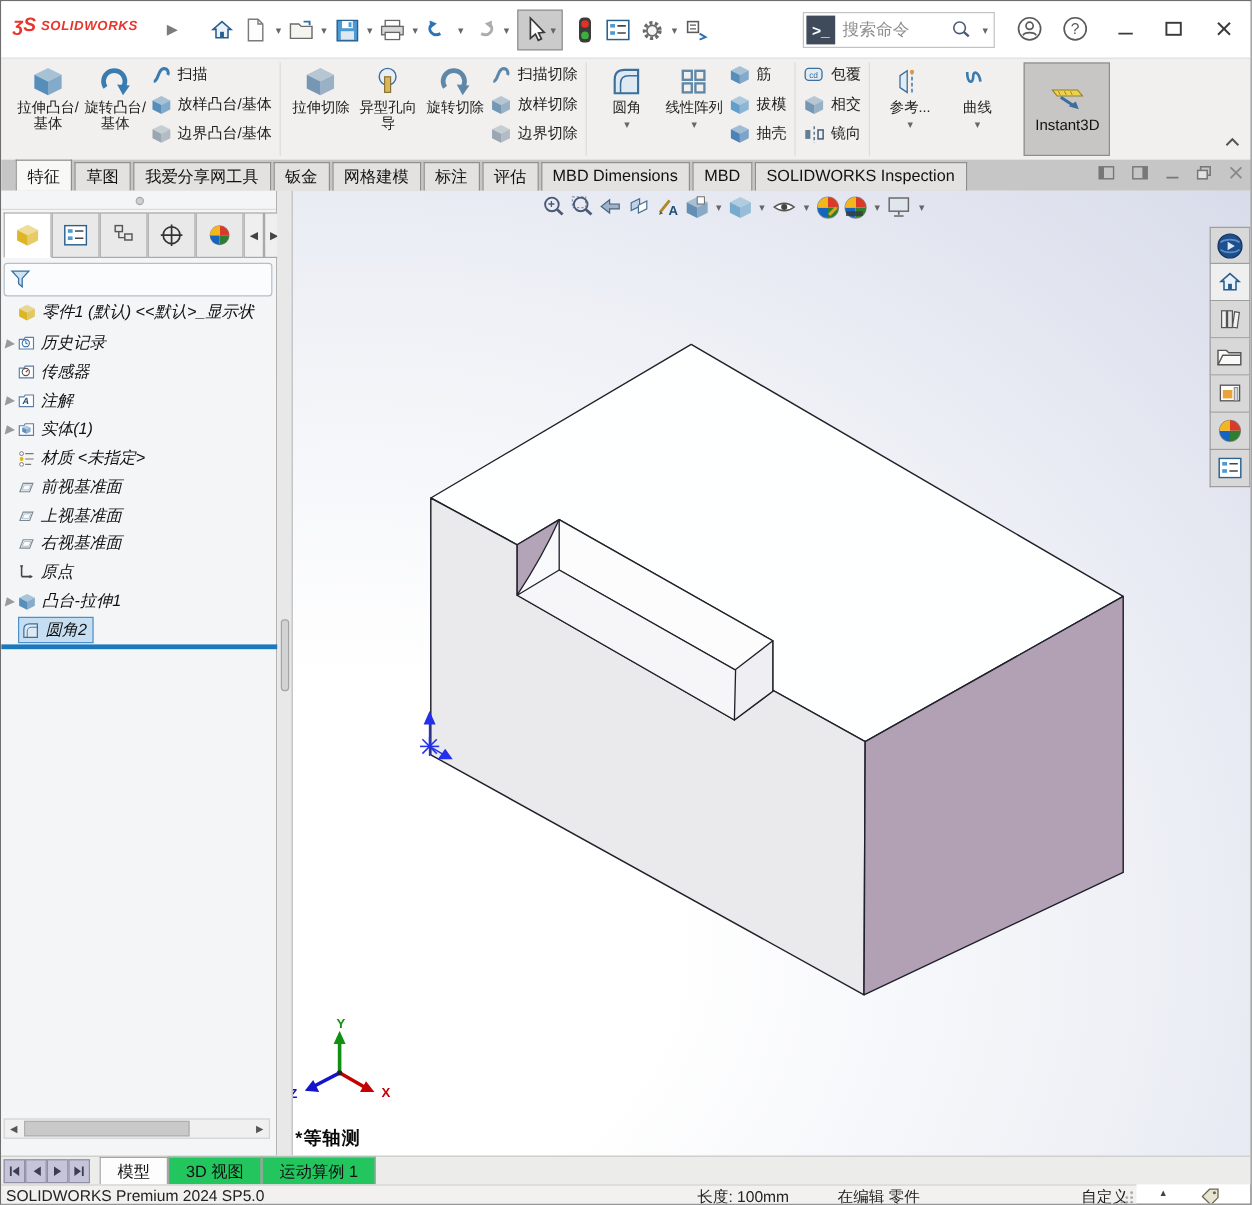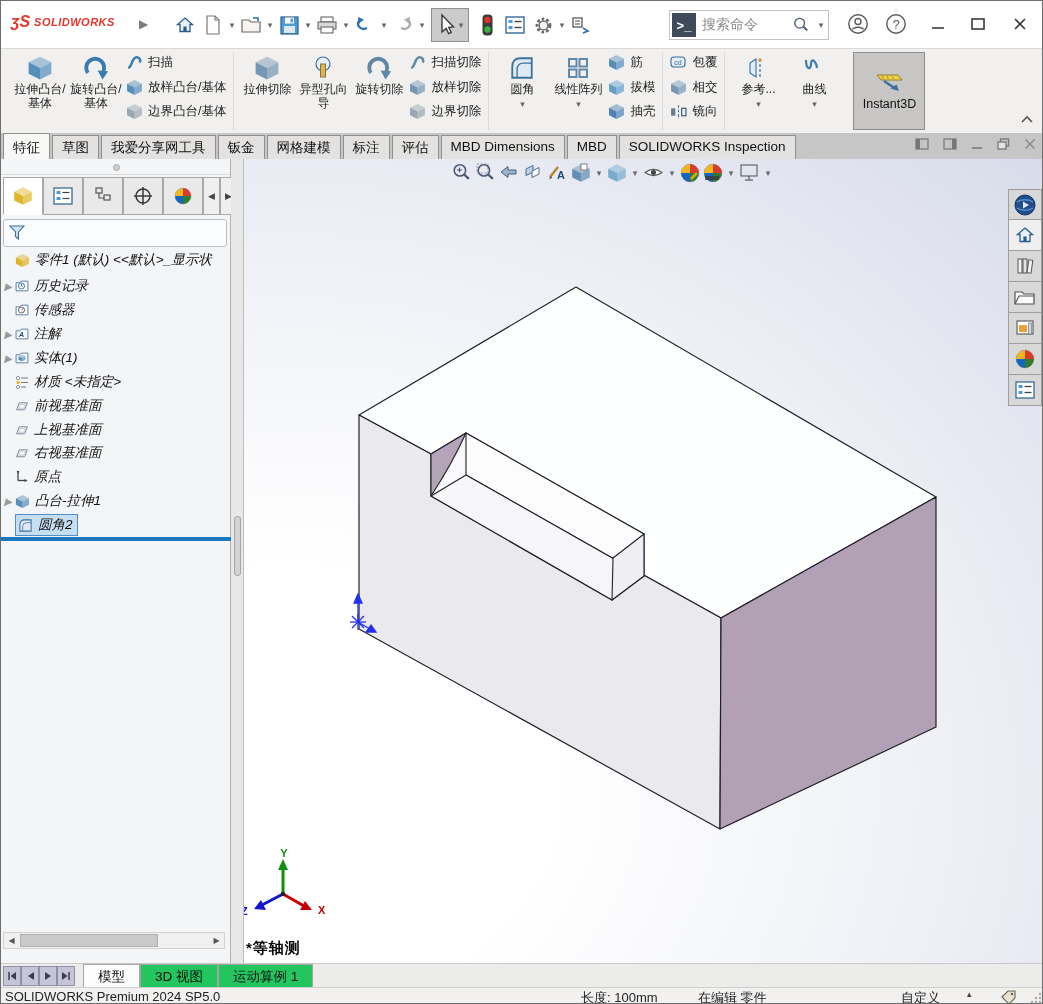--- a/index.html
+++ b/index.html
@@ -23,21 +23,21 @@
   .ribbon{position:absolute;left:0;top:48px;width:1043px;height:84px;background:#f1f0ef;display:flex;align-items:flex-start;padding:3px 4px 2px 6px;}
   .rgroup{display:flex;align-items:flex-start;padding:0 5px;border-right:1px solid #dddcda;height:78px;}
   .rbig{width:56px;height:76px;display:flex;flex-direction:column;align-items:center;font-size:12px;line-height:14px;text-align:center;color:#222;padding-top:2px;}
   .rbig .ric{height:28px;display:flex;align-items:center;}
   .rbig .ddu{font-size:9px;color:#666;margin-top:1px;}
   .rstack{display:flex;flex-direction:column;justify-content:space-between;height:76px;padding:2px 2px;}
   .rsmall{display:flex;gap:5px;font-size:12.5px;color:#222;height:23px;white-space:nowrap;}
   .instant3d{width:72px;height:78px;margin-left:6px;background:#c7c6c5;border:1px solid #8d8d8d;display:flex;flex-direction:column;align-items:center;justify-content:center;gap:4px;font-size:12.5px;color:#111;}
   .ribcollapse{position:absolute;right:10px;bottom:6px;}
   
-  .cmdtabs{position:absolute;left:0;top:132px;width:1043px;height:26px;background:#c7c6c6;display:flex;align-items:flex-end;padding-left:2px;}
+  .cmdtabs{position:absolute;left:0;top:132px;width:1043px;height:26px;background:#c7c6c6;display:flex;align-items:flex-end;padding-left:12px;}
   .ctab{background:#e3e2e1;border:1px solid #8f8f8f;border-bottom:none;padding:3px 9px 3px 9px;font-size:13.5px;color:#111;margin-right:2px;height:24px;white-space:nowrap;}
   .ctab.active{background:#f8f8f7;height:26px;padding-top:5px;}
   .tabwin{position:absolute;right:8px;top:5px;display:flex;gap:14px;align-items:center;}
   
   .viewport{position:absolute;left:0;top:158px;width:1043px;height:804px;
      background:radial-gradient(ellipse at 28% 78%, #ffffff 25%, #eef0f6 62%, #d8dcea 100%);}
   svg.vpsvg{position:absolute;left:0;top:158px;}
   .viewlabel{position:absolute;left:245px;top:938px;font-size:15px;color:#0a0a0a;font-weight:bold;letter-spacing:1px;}
   .headsup{position:absolute;left:450px;top:161px;display:flex;align-items:center;gap:3px;}
   .hbtn{display:flex;align-items:center;}
@@ -67,21 +67,21 @@
   .sthumb{width:138px;height:13px;background:#c9c9c9;border:1px solid #b0b0b0;margin-left:1px;}
   .sspace{flex:1;}
   .splitter{position:absolute;left:230px;top:158px;width:13px;height:804px;background:#e8e8e8;border-right:1px solid #bdbdbd;}
   .splithandle{position:absolute;left:3px;top:357px;width:7px;height:60px;background:#d3d3d3;border:1px solid #a5a5a5;border-radius:3px;}
   
   .doctabs{position:absolute;left:0;top:962px;width:1043px;height:24px;background:#ececea;border-top:1px solid #c9c9c9;display:flex;align-items:stretch;}
   .navbtn{width:18px;height:20px;margin-top:2px;background:#c6c4d8;border:1px solid #8f8fa5;display:flex;align-items:center;justify-content:center;}
   .dtab{padding:3px 14px;font-size:13.5px;color:#111;background:#22c55e;border:1px solid #a5a5a5;border-bottom:none;margin-left:0;white-space:nowrap;}
   .dtab.active{background:#fdfdfd;}
   
-  .statusbar{position:absolute;left:0;top:986px;width:1043px;height:18px;background:#f2f1f0;border-top:1px solid #cfcfcf;font-size:13px;color:#222;}
+  .statusbar{position:absolute;left:0;top:986px;width:946px;height:18px;background:#f2f1f0;border-top:1px solid #cfcfcf;font-size:13px;color:#222;}
   .statusbar span{position:absolute;top:1px;}
   .grip{position:absolute;right:2px;top:4px;}
   .ic{display:inline-block;vertical-align:middle;}
 </style>
 </head>
 <body>
 
 <svg width="0" height="0" style="position:absolute">
   <defs>
     <symbol id="cube" viewBox="0 0 16 16">

